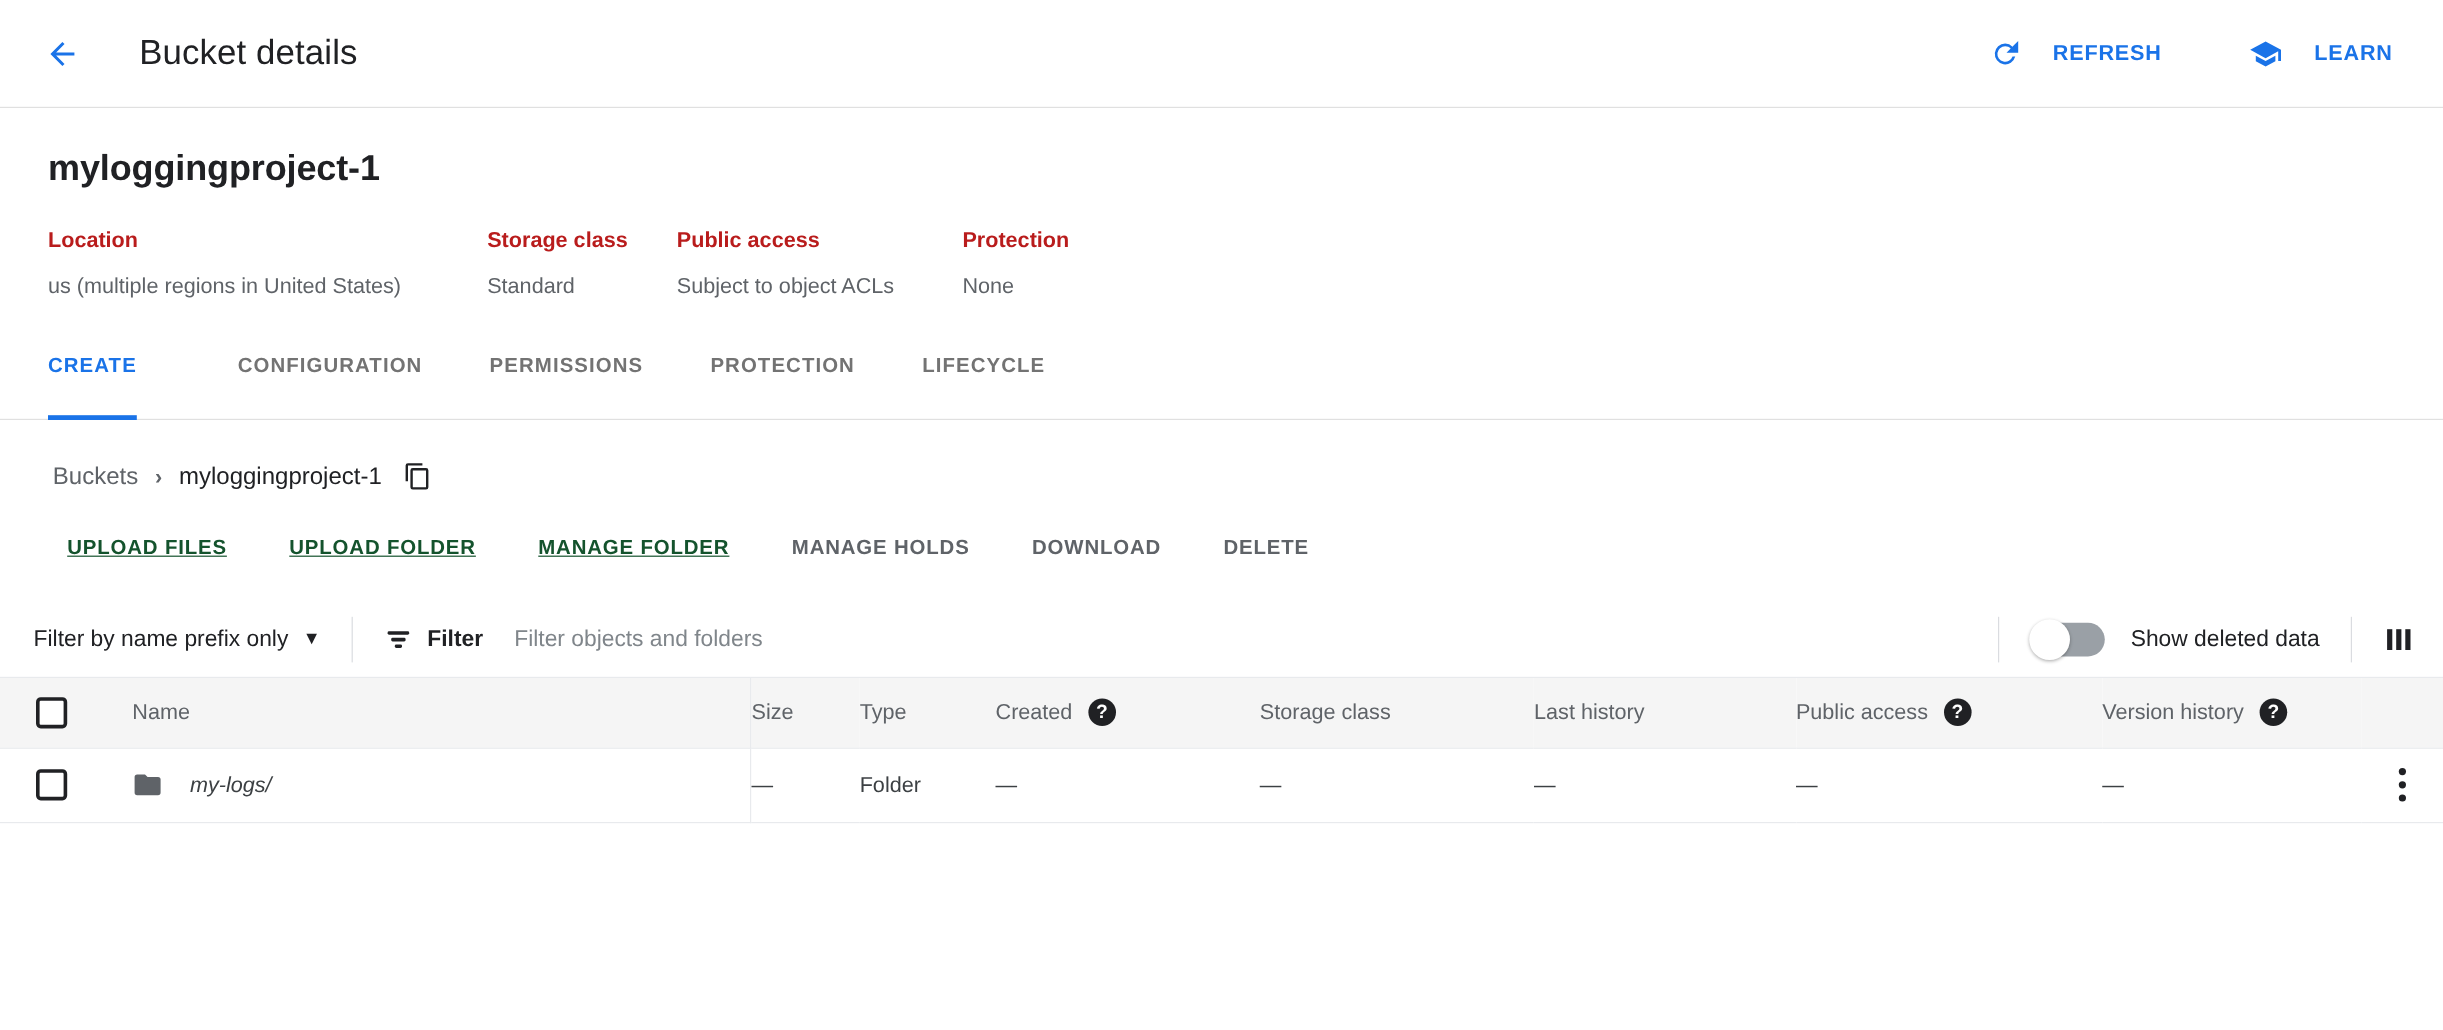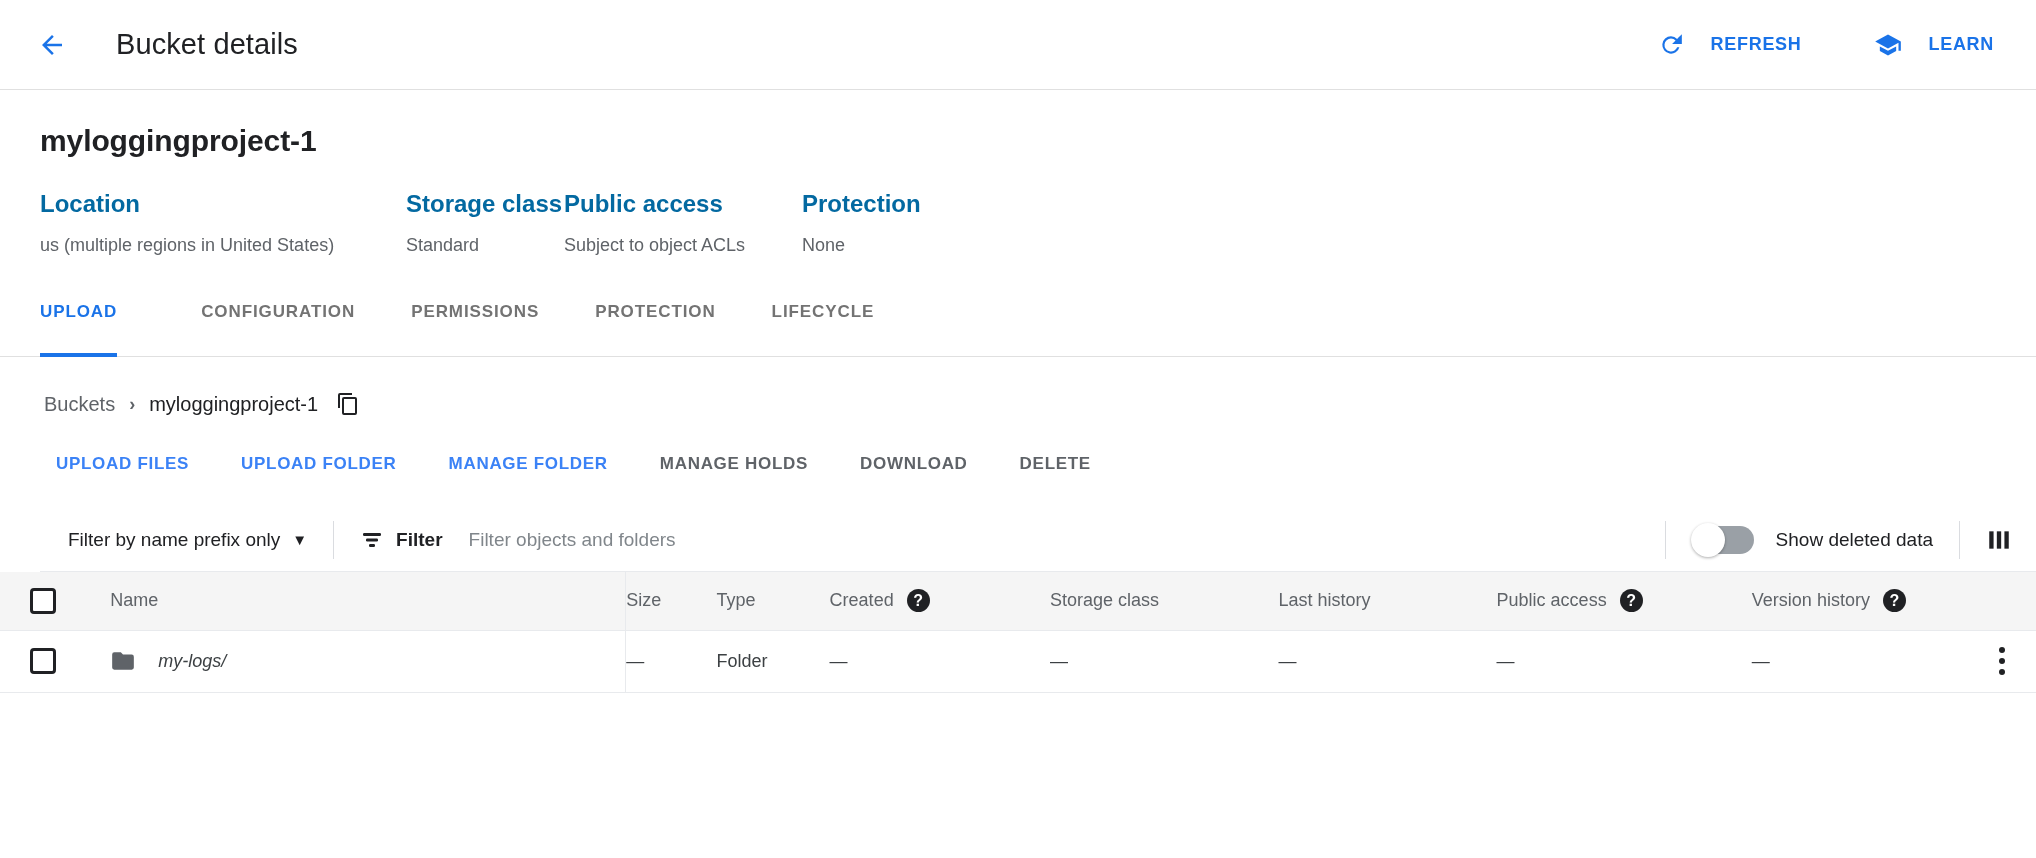--- a/index.html
+++ b/index.html
@@ -58,23 +58,23 @@
   }
   .meta-grid {
     display: flex;
     margin-top: 32px;
   }
   .meta-col:nth-child(1) { width: 366px; }
   .meta-col:nth-child(2) { width: 158px; }
   .meta-col:nth-child(3) { width: 238px; }
   .meta-col:nth-child(4) { width: 200px; }
   .meta-label {
-    font-size: 24px;
+    font-size: 18px;
     font-weight: 700;
-    color: #0369a1;
+    color: #b91c1c;
   }
   .meta-value {
     font-size: 18px;
     color: #5f6368;
     margin-top: 17px;
   }
 
   
   .tabs {
     display: flex;
@@ -127,33 +127,32 @@
   }
   .obj-action {
     font-size: 17px;
     font-weight: 600;
     letter-spacing: .7px;
     padding: 12px 16px;
     border-radius: 4px;
     cursor: pointer;
     white-space: nowrap;
   }
-  .obj-action.enabled { color: #3b82f6; }
+  .obj-action.enabled { color: #14532d; text-decoration: underline; }
   .obj-action.disabled { color: #5f6368; cursor: default; }
   .obj-action + .obj-action { margin-left: 20px; }
 
   
   .filterbar {
     display: flex;
     align-items: center;
     height: 64px;
     margin-top: 22px;
     border-bottom: 1px solid #e8eaed;
     padding: 0 24px 0 28px;
-    margin-left: 40px;
   }
   .prefix-select {
     display: flex; align-items: center; gap: 12px;
     font-size: 19px; color: #202124;
     cursor: pointer;
   }
   .vdivider {
     width: 1px; height: 38px;
     background: #dadce0;
     margin: 0 26px;
@@ -310,21 +309,21 @@
     </div>
     <div class="meta-col">
       <div class="meta-label">Protection</div>
       <div class="meta-value">None</div>
     </div>
   </div>
 </div>
 
 <div class="tabs">
   <div class="tab active">
-    <span>UPLOAD</span>
+    <span>CREATE</span>
   </div>
   <div class="tab">
     <span>CONFIGURATION</span>
   </div>
   <div class="tab">
     <span>PERMISSIONS</span>
   </div>
   <div class="tab">
     <span>PROTECTION</span>
   </div>

